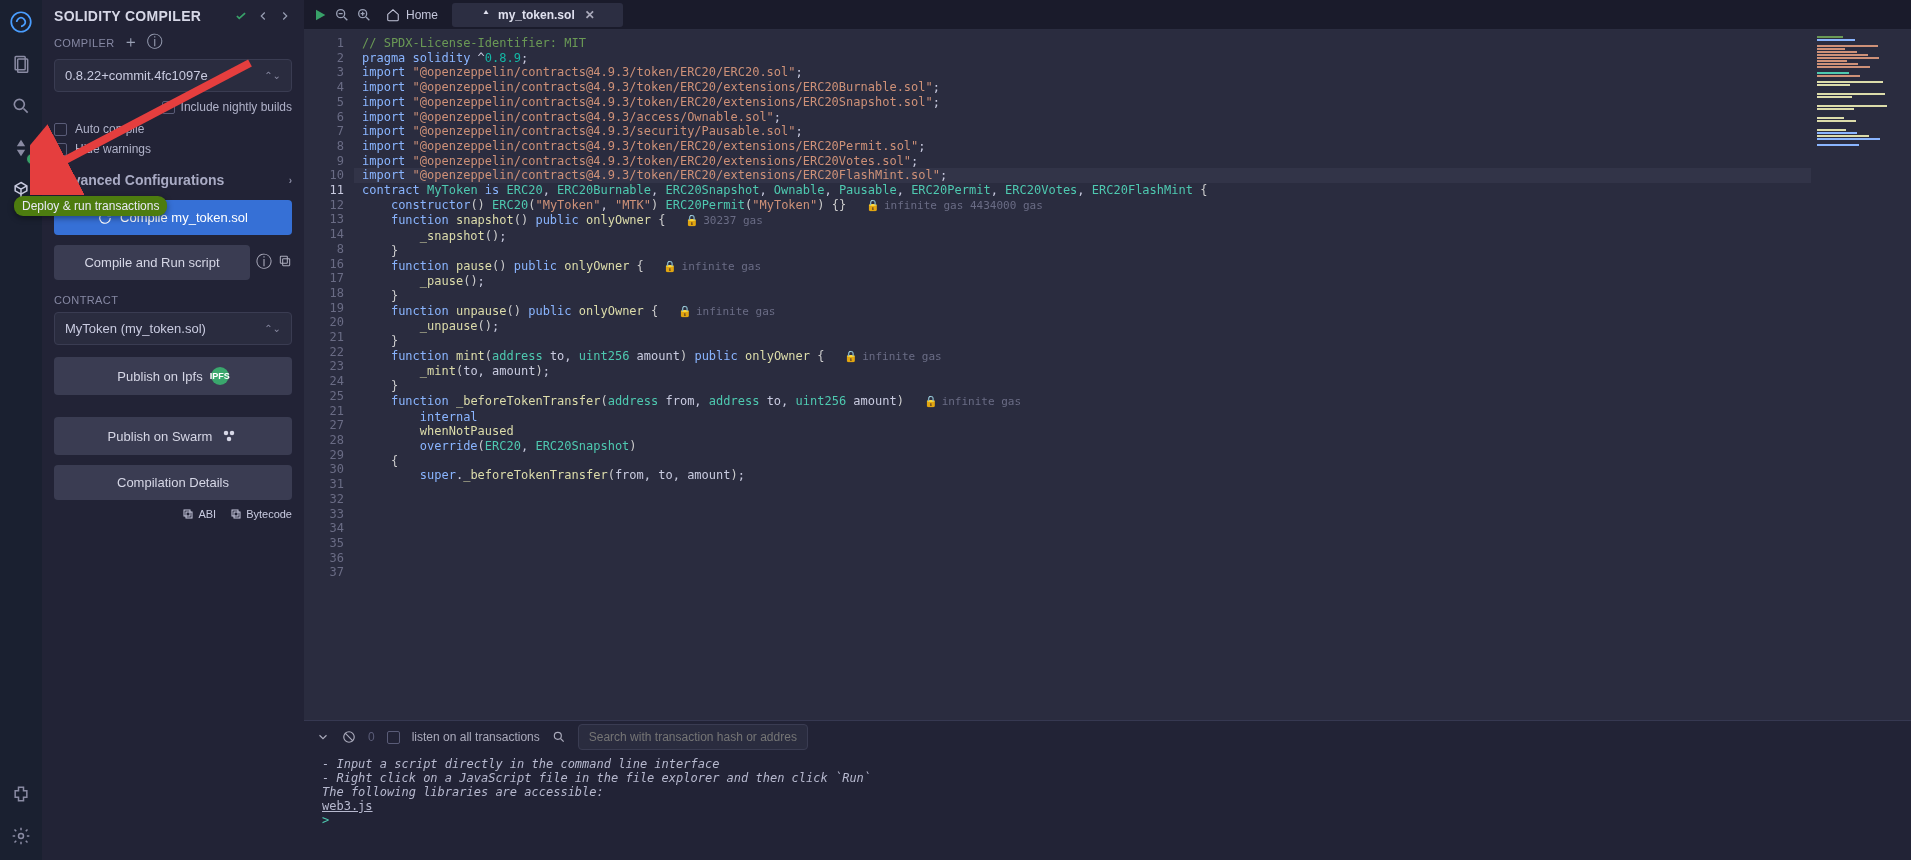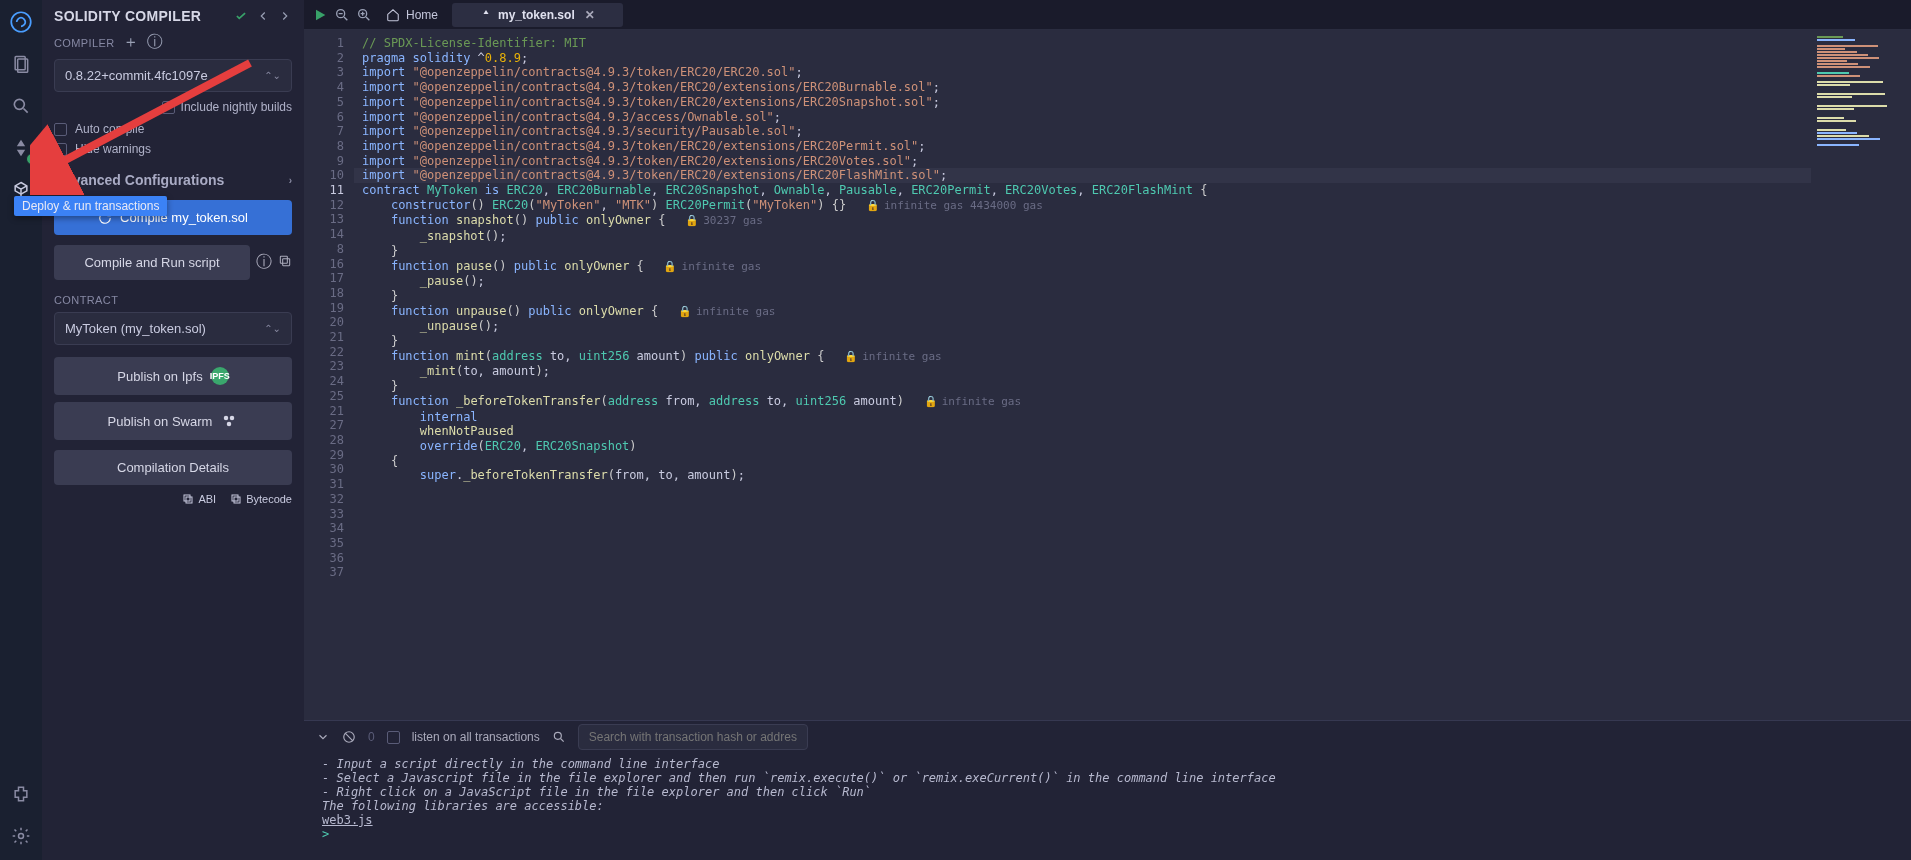--- a/index.html
+++ b/index.html
@@ -46,35 +46,35 @@
 .gutter { width: 50px; text-align: right; padding: 6px 10px 6px 0; color: #6a6c85; user-select: none; }
 .gutter .hl { color: #c9cbe0; }
 .code { flex: 1; padding: 6px 0; white-space: pre; color: #c9cbe0; }
 .code .line { padding-left: 8px; position: relative; }
 .code .line.hl { background: #323448; }
 .kw { color: #8ab5ff; }
 .str { color: #ce9178; }
 .cmt { color: #6A9955; }
 .fn { color: #dcdcaa; }
 .type { color: #4ec9b0; }
-.num { color: #eab308; }
+.num { color: #14b8a6; }
 .gas { color: #6a6c85; font-size: 11px; margin-left: 20px; }
 .gas .lock { display: inline-block; margin-right: 4px; }
 .bl { color: #ccc; }
 .minimap { width: 100px; background: #2a2c3f; padding: 6px; overflow: hidden; }
 .mm-line { height: 2px; margin-bottom: 1px; }
 .terminal { height: 140px; background: #222336; border-top: 1px solid #363851; display: flex; flex-direction: column; }
 .term-bar { height: 32px; display: flex; align-items: center; gap: 12px; padding: 0 12px; font-size: 12px; color: #aab; }
 .term-bar .sep { color: #5a5c78; }
 .term-bar input { background: #2a2c3f; border: 1px solid #3a3c52; border-radius: 4px; padding: 5px 10px; color: #c9cbe0; font-size: 12px; width: 230px; }
 .term-body { flex: 1; padding: 4px 18px; font-family: "SF Mono", Menlo, monospace; font-size: 12px; color: #b7b9cf; overflow: hidden; }
 .term-body .it { font-style: italic; }
 .term-body a { color: #b7b9cf; text-decoration: underline; }
 .prompt { color: #4ec9b0; }
-.tooltip { position: absolute; left: 14px; top: 196px; background: #3b82f6; color: #e8e9f5; font-size: 12px; padding: 3px 8px; border-radius: 2px; z-index: 30; pointer-events: none; box-shadow: 0 2px 6px rgba(0,0,0,0.4); }
+.tooltip { position: absolute; left: 14px; top: 196px; background: #4d7c0f; color: #e8e9f5; font-size: 12px; padding: 3px 8px; border-radius: 9px; z-index: 30; pointer-events: none; box-shadow: 0 2px 6px rgba(0,0,0,0.4); }
 .arrow-overlay { position: absolute; left: 30px; top: 55px; z-index: 40; pointer-events: none; }
 </style>
 </head>
 <body>
 
 <div class="app">
 
   <div class="icon-bar">
     <div class="ib logo">
       <svg viewBox="0 0 24 24" fill="none" stroke="#4a9eff" stroke-width="1.6">
@@ -200,21 +200,21 @@
     </div>
     <div class="select">
       <span>MyToken (my_token.sol)</span>
       <span class="chev">⌃⌄</span>
     </div>
 
     <button class="btn pubbtn" style="margin-top:12px">
       <span>Publish on Ipfs</span>
       <span class="circle">IPFS</span>
     </button>
-    <button class="btn pubbtn" style="margin-top:7px">
+    <button class="btn pubbtn" style="margin-top:22px">
       <span>Publish on Swarm</span>
       <svg class="swarm" viewBox="0 0 24 24" fill="currentColor">
           <circle cx="8" cy="8" r="3"></circle>
           <circle cx="16" cy="8" r="3"></circle>
           <circle cx="12" cy="16" r="3"></circle>
         </svg>
     </button>
     <button class="btn" style="margin-top:10px">
       <span>Compilation Details</span>
     </button>
@@ -361,21 +361,20 @@
         <span class="chk"></span>
         <span>listen on all transactions</span>
         <svg width="14" height="14" viewBox="0 0 24 24" fill="none" stroke="currentColor" stroke-width="2">
             <circle cx="10" cy="10" r="6"></circle>
             <path d="M20 20l-5-5"></path>
           </svg>
         <input type="text" placeholder="Search with transaction hash or address" style="">
       </div>
       <div class="term-body" id="termbody">
           <div class="it"> - Input a script directly in the command line interface</div>
-          <div class="it"> - Select a Javascript file in the file explorer and then run `remix.execute()` or `remix.exeCurrent()`  in the command line interface</div>
           <div class="it"> - Right click on a JavaScript file in the file explorer and then click `Run`</div>
           <div class="it"></div>
           <div class="it">The following libraries are accessible:</div>
           <div><a href="#">web3.js</a></div>
           <div class="prompt">&gt;</div>
         </div>
     </div>
   </div>
 </div>
 

